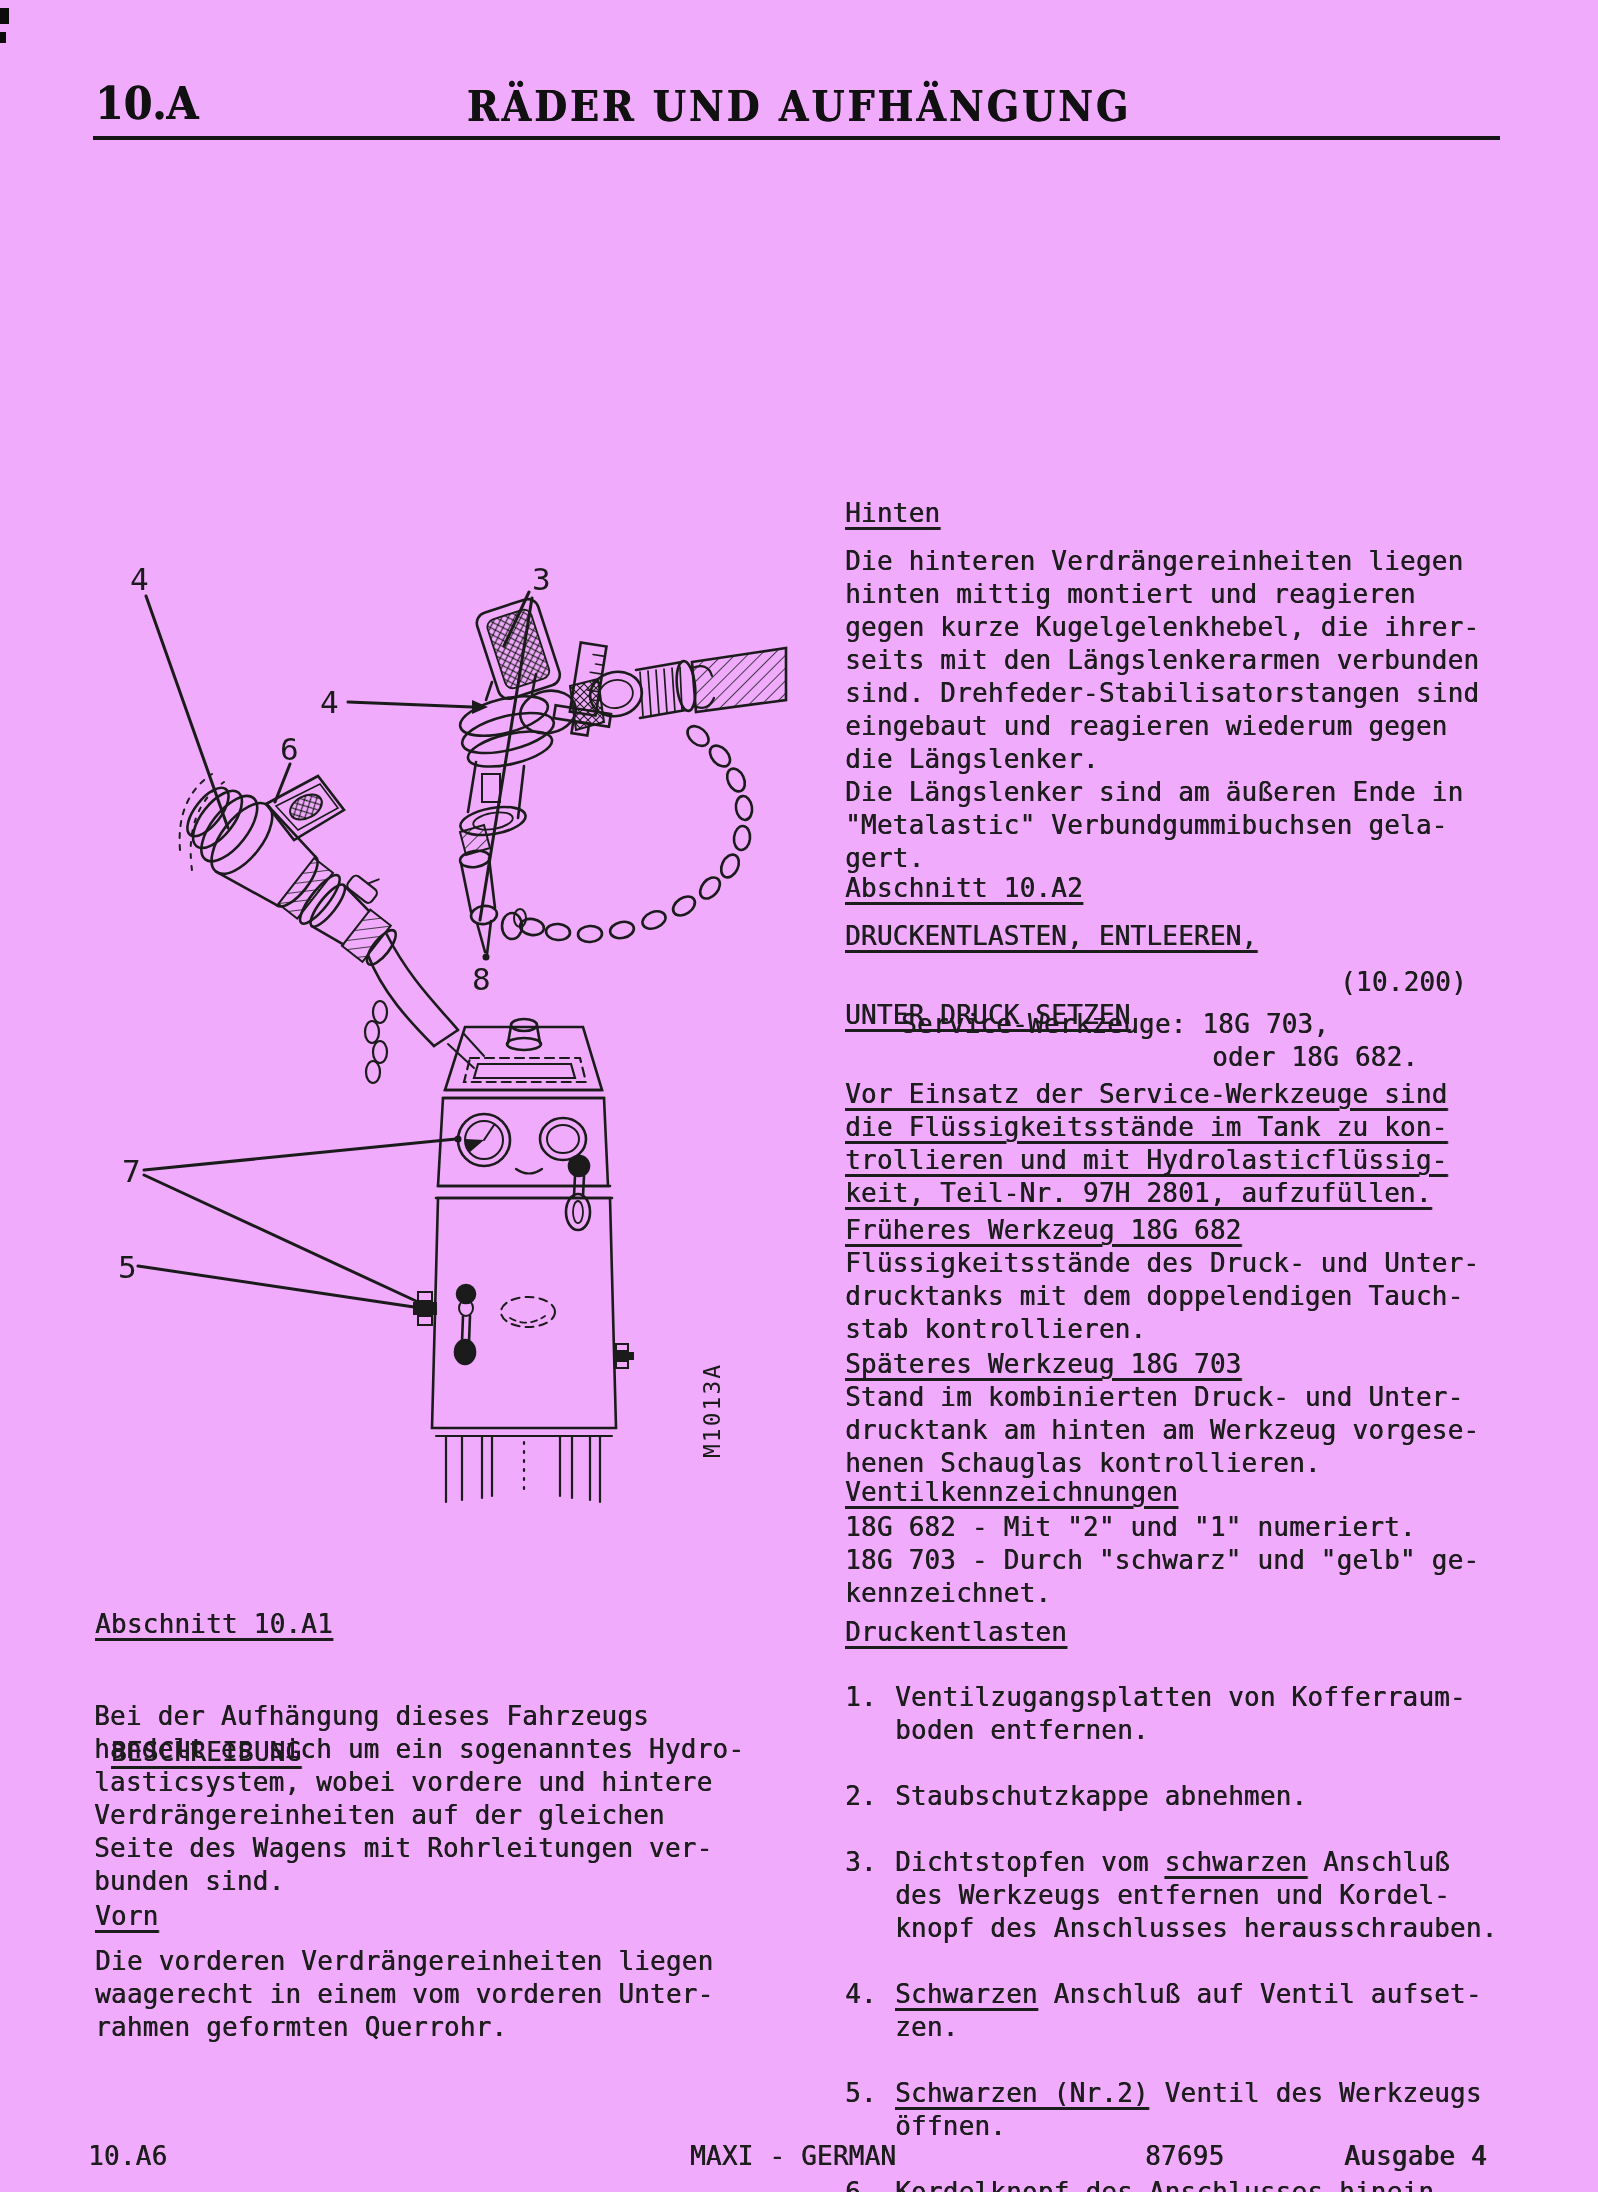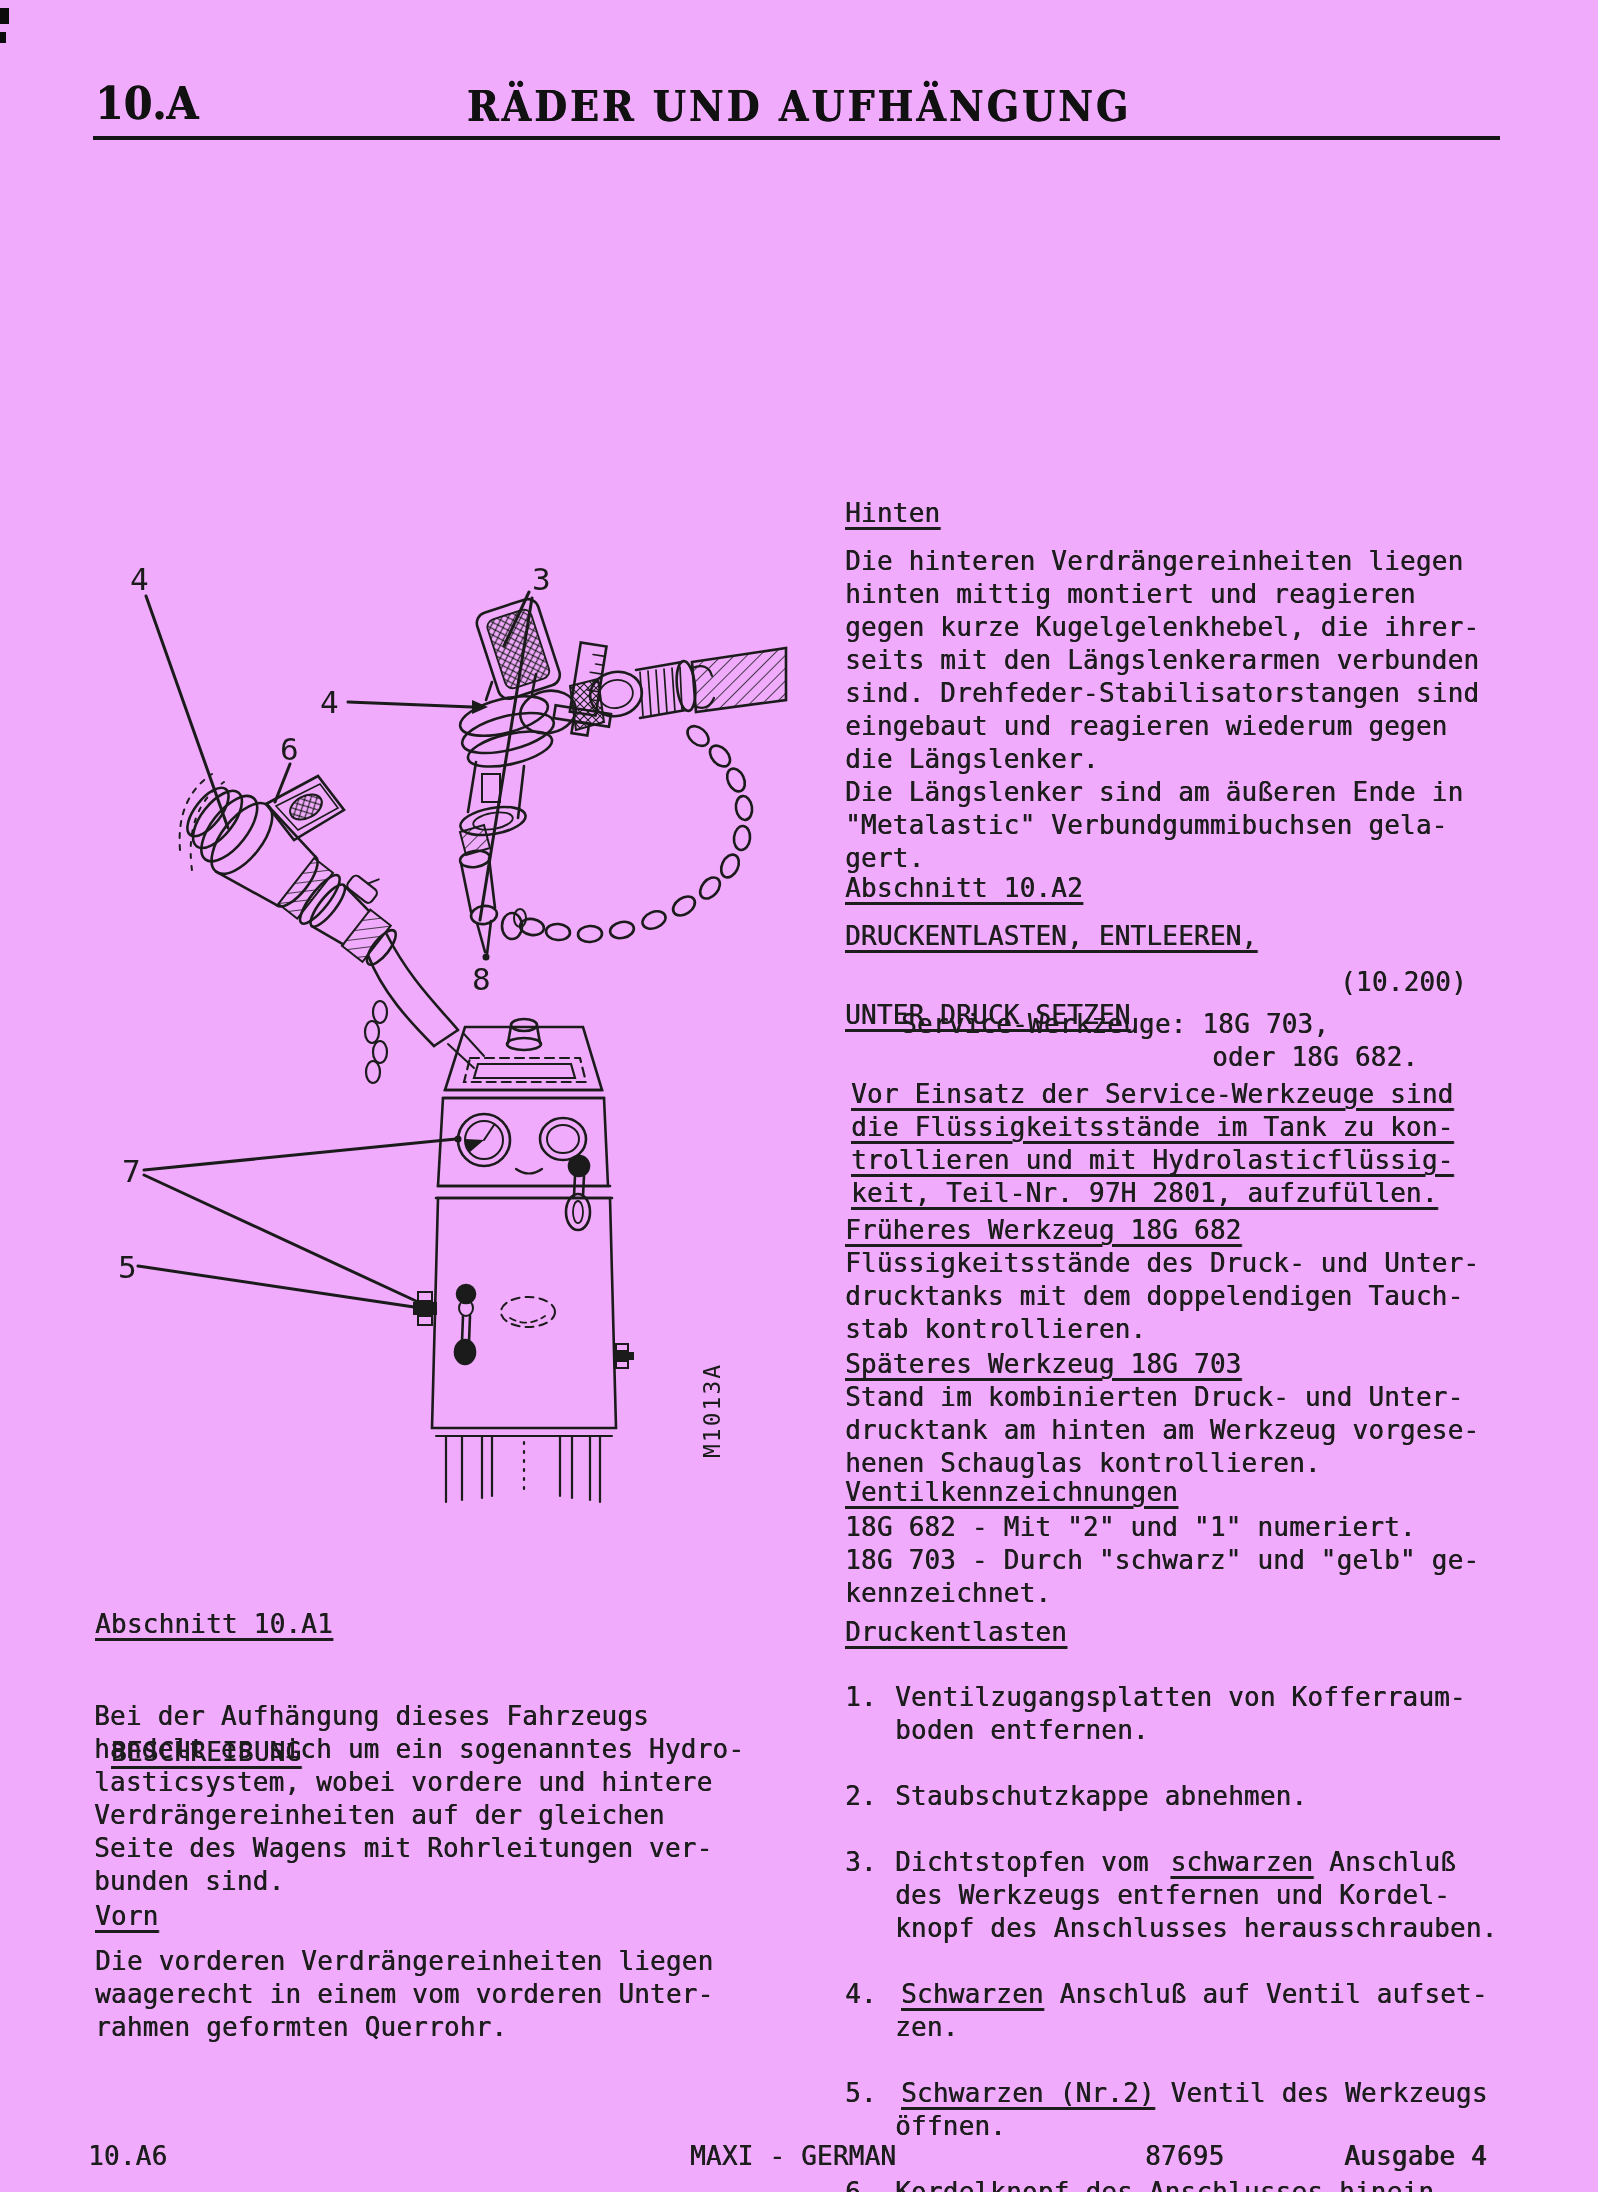--- a/index.html
+++ b/index.html
@@ -12,21 +12,21 @@
     font-family:"DejaVu Sans Mono", monospace;
   }
   .abs{position:absolute;}
   .mono{
     font-family:"DejaVu Sans Mono", monospace;
     font-size:26px;line-height:33px;letter-spacing:0.2px;
     white-space:pre-line;
     text-shadow:0.5px 0 0 currentColor;
   }
   .hd{ text-decoration:underline; text-decoration-thickness:2.5px; text-underline-offset:5px; }
-  .ul{ text-decoration:underline; text-decoration-thickness:2.5px; text-underline-offset:5px;margin-left:6px; }
+  .ul{ text-decoration:underline; text-decoration-thickness:2.5px; text-underline-offset:5px; }
   .serif{
     font-family:"DejaVu Serif", serif;font-weight:700;color:#111;
     text-shadow:0.6px 0 0 #111;
   }
   .brand{font-size:41px;transform:scaleY(1.08);transform-origin:left bottom;}
   .ptitle{font-size:38px;letter-spacing:3px;text-align:center;transform:scaleY(1.12);transform-origin:center bottom;}
   .rule{background:#161616;height:4px;}
   .corner{background:#0c0c0c;}
   svg text{font-family:"DejaVu Sans Mono", monospace;fill:#1b1b1b;}
   .step{display:flex;}

